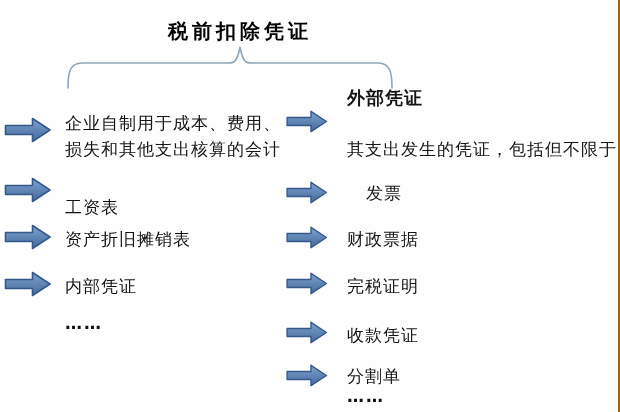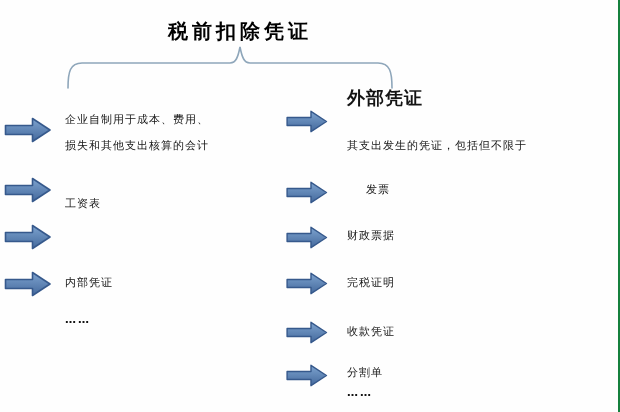--- a/index.html
+++ b/index.html
@@ -1,30 +1,30 @@
 <!DOCTYPE html>
 <html><head>
 <meta charset="utf-8">
 <style>
   html,body{margin:0;padding:0;background:#ffffff;}
   .canvas{
     position:relative;width:620px;height:412px;background:#fefefe;
     font-family:"DejaVu Sans","Liberation Sans",sans-serif;
     color:#141414;overflow:hidden;
-    border-right:2px solid #15803d;
+    border-right:2px solid #a16207;
     box-sizing:border-box;
   }
   .title{
     position:absolute;left:90px;top:18px;width:300px;
     text-align:center;font-size:20px;font-weight:bold;letter-spacing:4px;
     color:#000;
   }
   .brace{position:absolute;left:60px;top:44px;}
   .arrow{position:absolute;}
-  .txt{position:absolute;font-size:11px;letter-spacing:1px;white-space:nowrap;}
+  .txt{position:absolute;font-size:17px;letter-spacing:1px;white-space:nowrap;}
   .txt.bold{font-weight:bold;font-size:18px;}
   .dots{letter-spacing:2px;font-weight:bold;}
 </style>
 </head>
 <body>
 
 <div class="canvas">
 
   <svg width="0" height="0" style="position:absolute">
     <defs>
@@ -53,20 +53,21 @@
   <svg class="arrow" style="left:4px;top:224px" width="48" height="26">
       <use href="#block-arrow"></use>
     </svg>
   <svg class="arrow" style="left:4px;top:271px" width="48" height="26">
       <use href="#block-arrow"></use>
     </svg>
 
   <div class="txt" style="left:65px;top:112px">企业自制用于成本、费用、</div>
   <div class="txt" style="left:65px;top:138px">损失和其他支出核算的会计</div>
   <div class="txt" style="left:65px;top:196px">工资表</div>
+  <div class="txt" style="left:65px;top:228px">资产折旧摊销表</div>
   <div class="txt" style="left:65px;top:275px">内部凭证</div>
   <div class="txt dots" style="left:65px;top:313px">……</div>
 
   <svg class="arrow" style="left:286px;top:110px" width="42" height="23">
       <use href="#block-arrow"></use>
     </svg>
   <svg class="arrow" style="left:286px;top:181px" width="42" height="23">
       <use href="#block-arrow"></use>
     </svg>
   <svg class="arrow" style="left:286px;top:226px" width="42" height="23">

